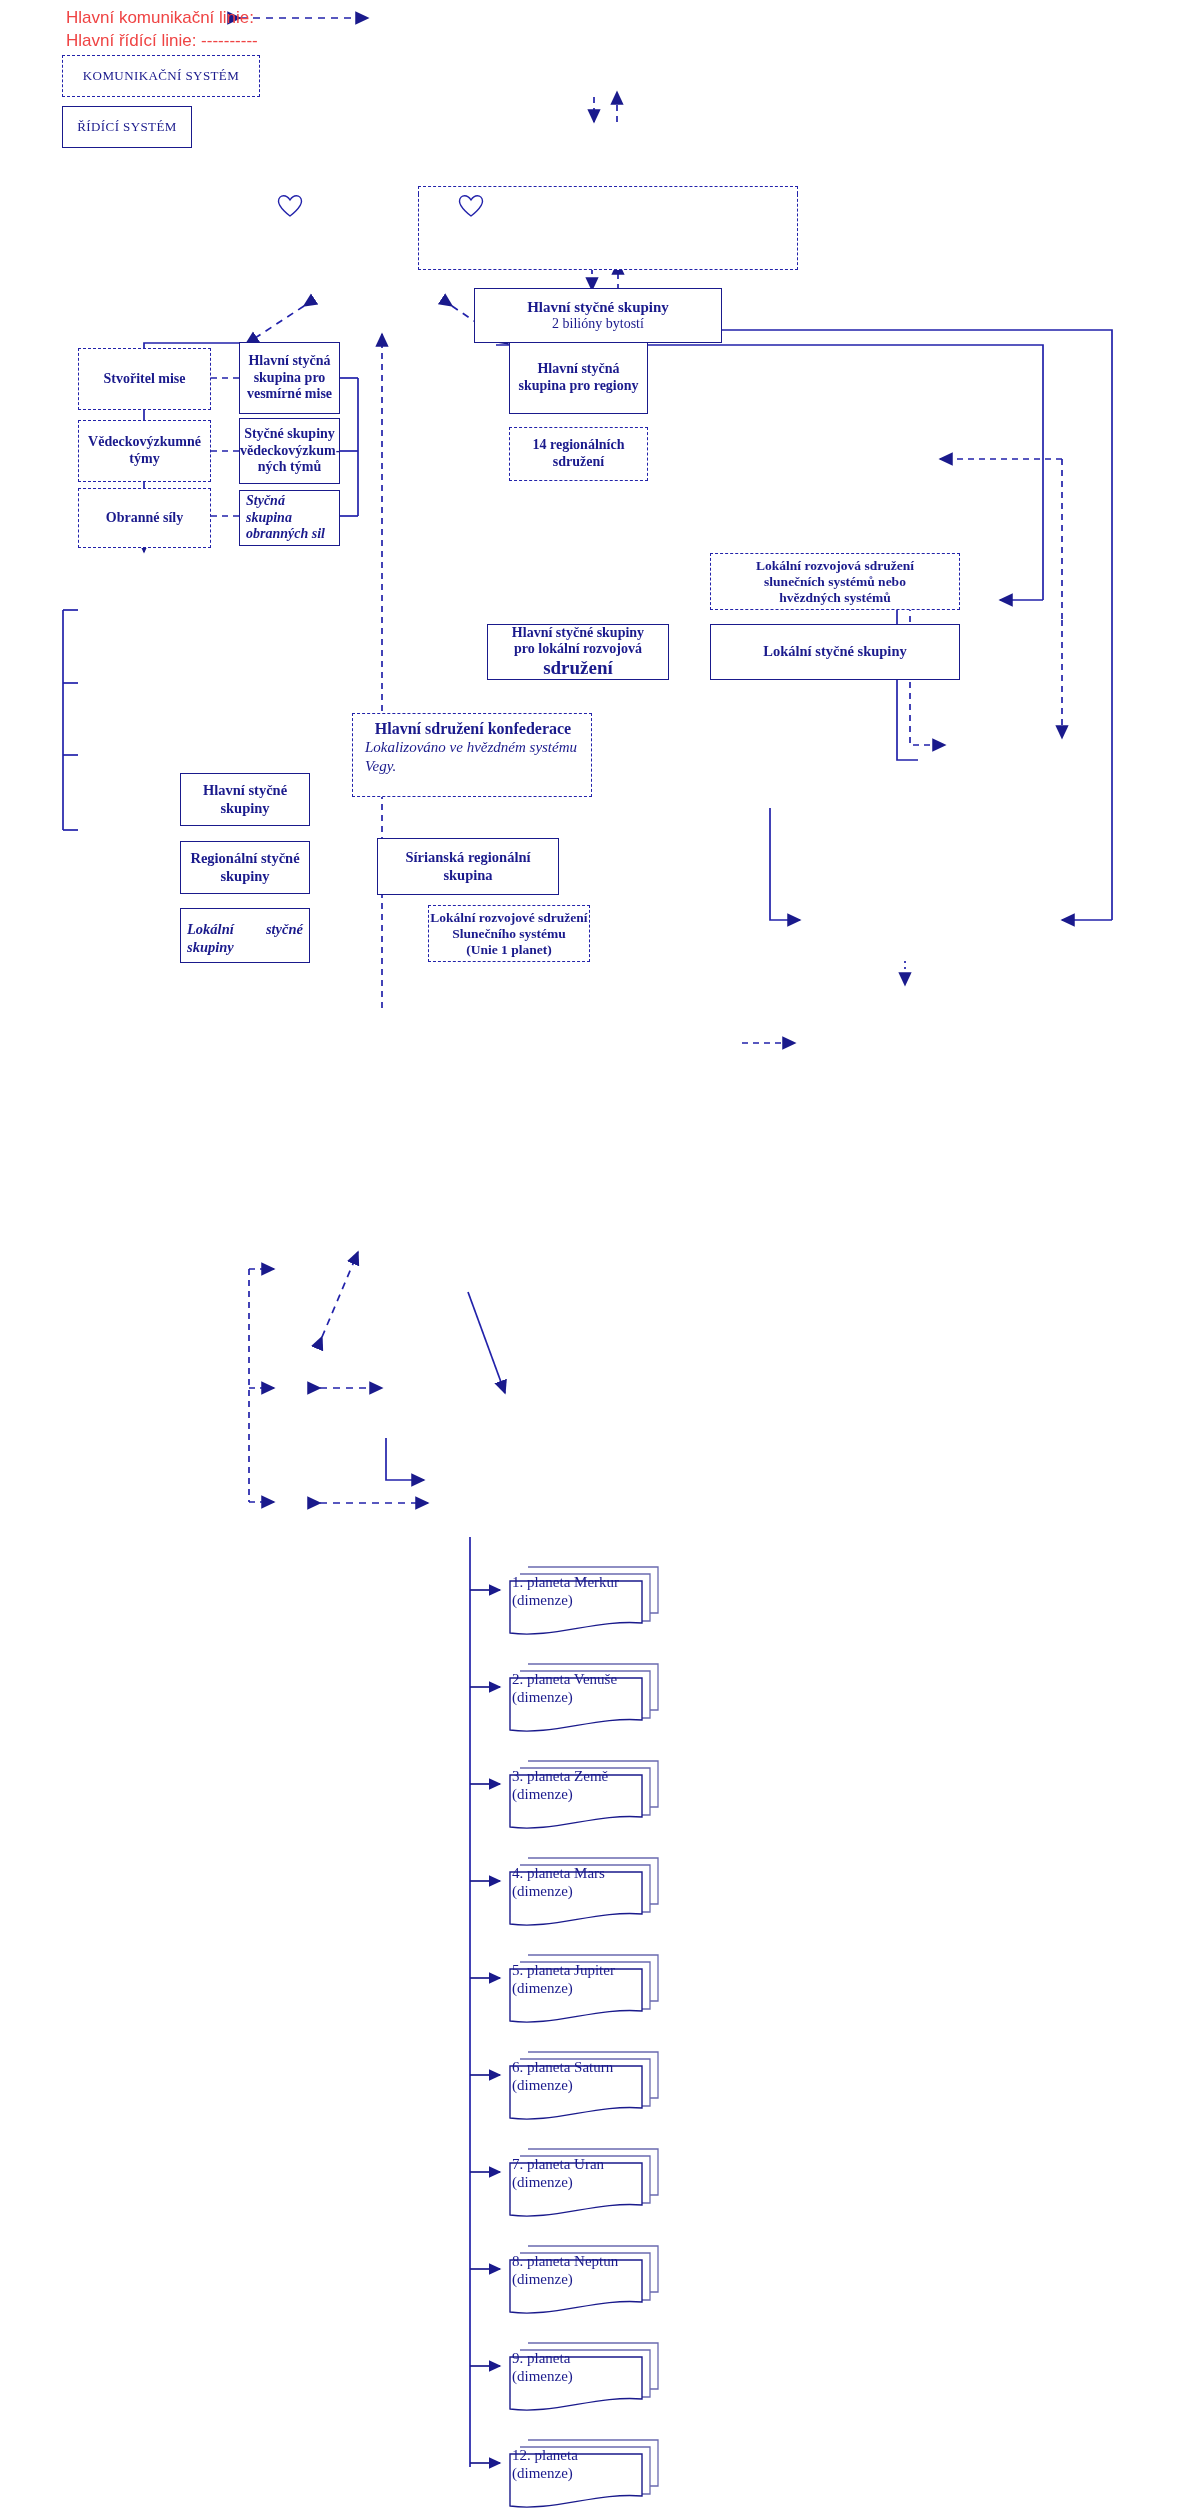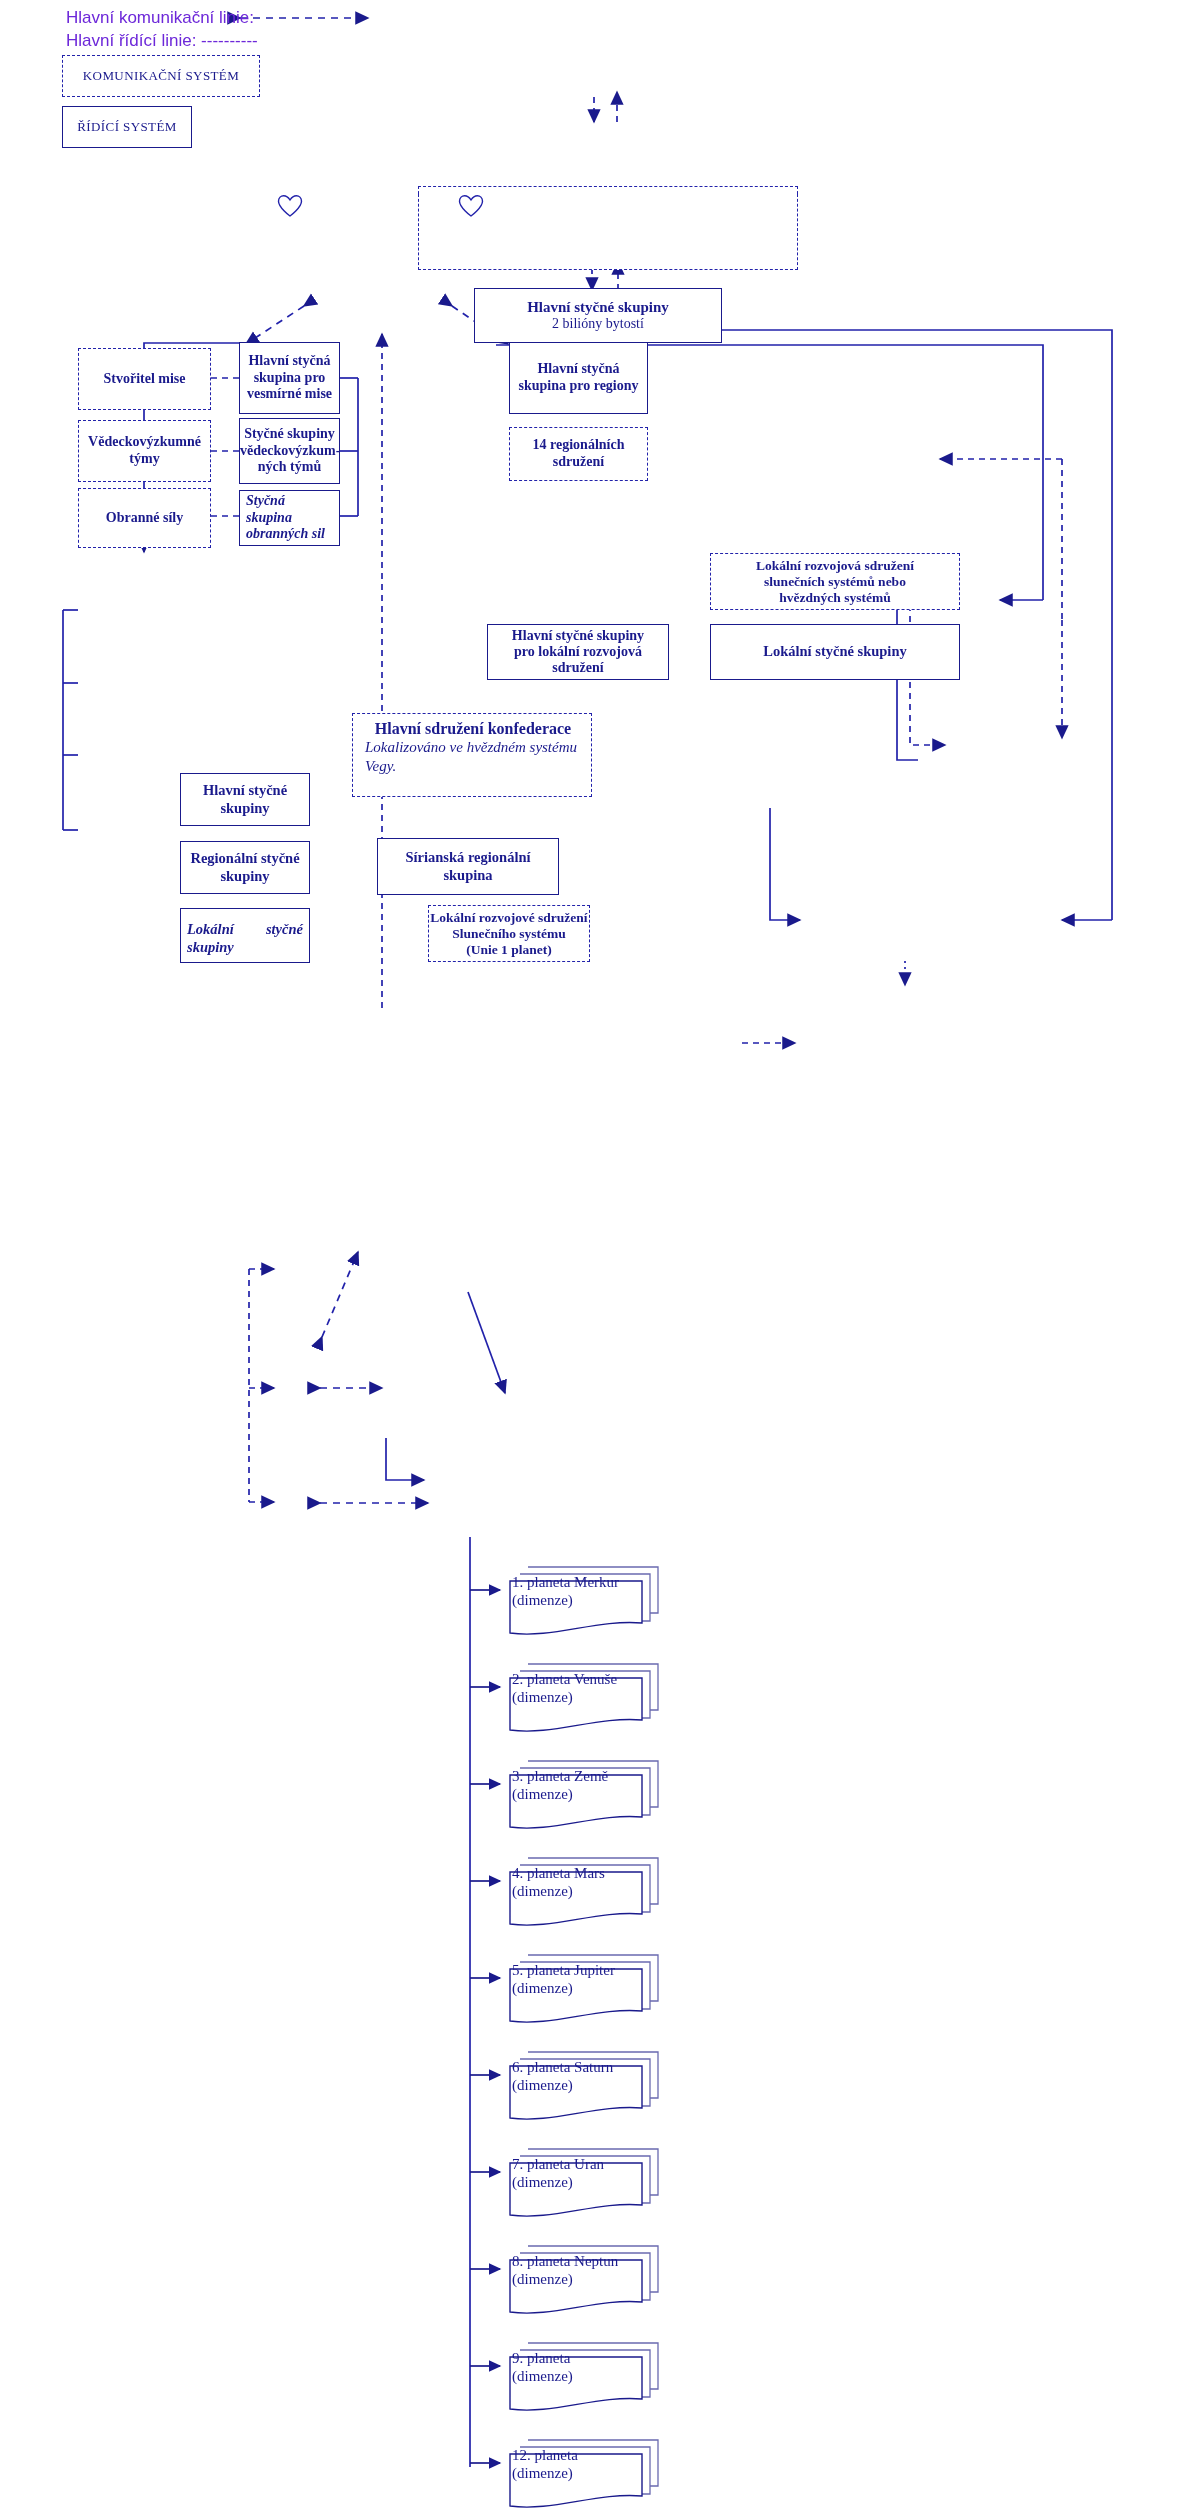--- a/index.html
+++ b/index.html
@@ -16,21 +16,21 @@
   .node{position:absolute;box-sizing:border-box;display:flex;align-items:center;justify-content:center;text-align:center;}
   .node .txt{display:block;width:100%;padding:0 6px;line-height:1.18;}
 
   .solid{border:1.6px solid #1a1a8c;background:#fff;}
   .dashed{border:1.8px dashed #2222aa;background:#fff;}
   .none{border:0;background:transparent;}
 
   .b{font-weight:bold;}
   .i{font-style:italic;}
 
-  .legend{position:absolute;font-family:"Liberation Sans",sans-serif;font-size:17px;color:#6d28d9;white-space:nowrap;}
+  .legend{position:absolute;font-family:"Liberation Sans",sans-serif;font-size:17px;color:#ef4444;white-space:nowrap;}
 
   .ellipse{
     position:absolute;border:1.5px solid #2222aa;border-radius:50%;
     background:#fff;display:flex;flex-direction:column;align-items:center;justify-content:center;
   }
 
   .planet{position:absolute;}
   .planet .lbl{position:absolute;left:10px;top:8px;font-size:15px;line-height:1.22;text-align:left;color:#1a1a8c;white-space:nowrap;}
 
   .heart{position:absolute;width:26px;height:24px;}
@@ -198,21 +198,21 @@
 
   <div class="node dashed" style="left:710px;top:553px;width:250px;height:57px;flex-direction:column;justify-content:center;">
     <span class="b" style="font-size:13.5px;">Lokální rozvojová sdružení</span>
     <span class="b" style="font-size:13.5px;">slunečních systémů nebo</span>
     <span class="b" style="font-size:13.5px;">hvězdných systémů</span>
   </div>
 
   <div class="node solid" style="left:487px;top:624px;width:182px;height:56px;flex-direction:column;justify-content:center;">
     <span class="b" style="font-size:14px;">Hlavní styčné skupiny</span>
     <span class="b" style="font-size:14px;">pro lokální rozvojová</span>
-    <span class="b" style="font-size:14px;">sdružení</span>
+    <span class="b" style="font-size:19px;">sdružení</span>
   </div>
 
   <div class="node solid" style="left:710px;top:624px;width:250px;height:56px;font-size:14.5px;">
     <span class="txt b">Lokální styčné skupiny</span>
   </div>
 
   <div class="node dashed" style="left:352px;top:713px;width:240px;height:84px;flex-direction:column;justify-content:flex-start;align-items:flex-start;padding:6px 10px 0 12px;text-align:left;">
     <span class="b" style="font-size:16px;width:100%;text-align:center;">Hlavní sdružení konfederace</span>
     <span class="i" style="font-size:15px;line-height:1.25;">Lokalizováno ve hvězdném systému Vegy.</span>
   </div>

